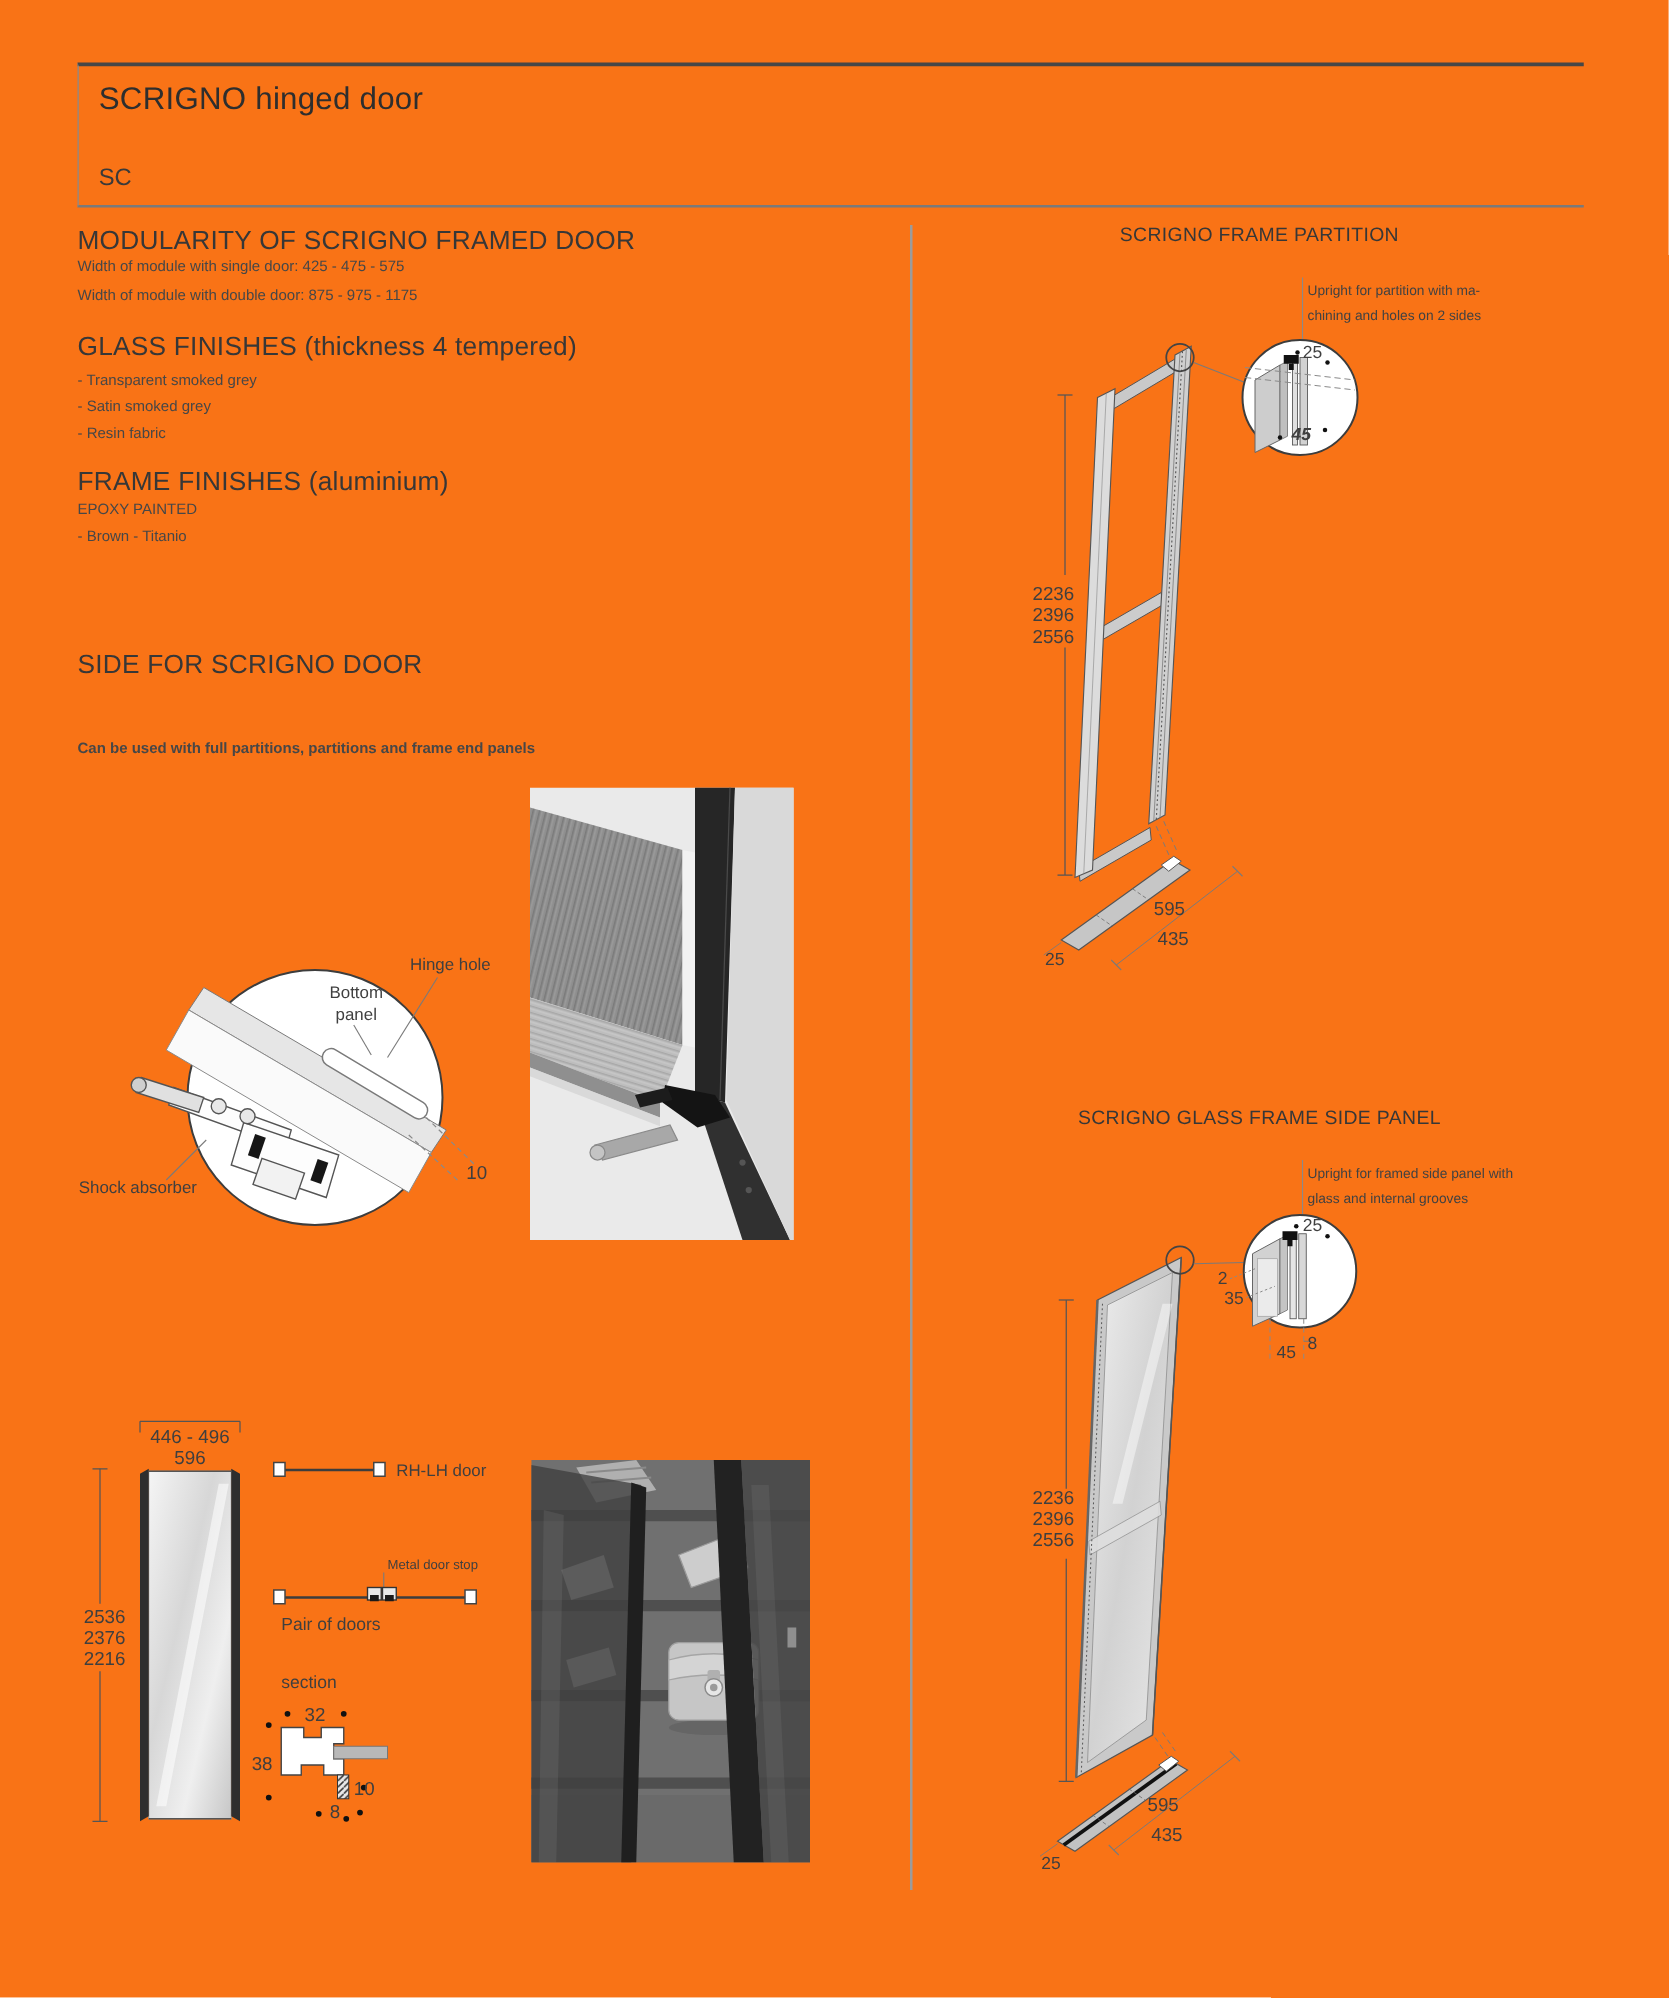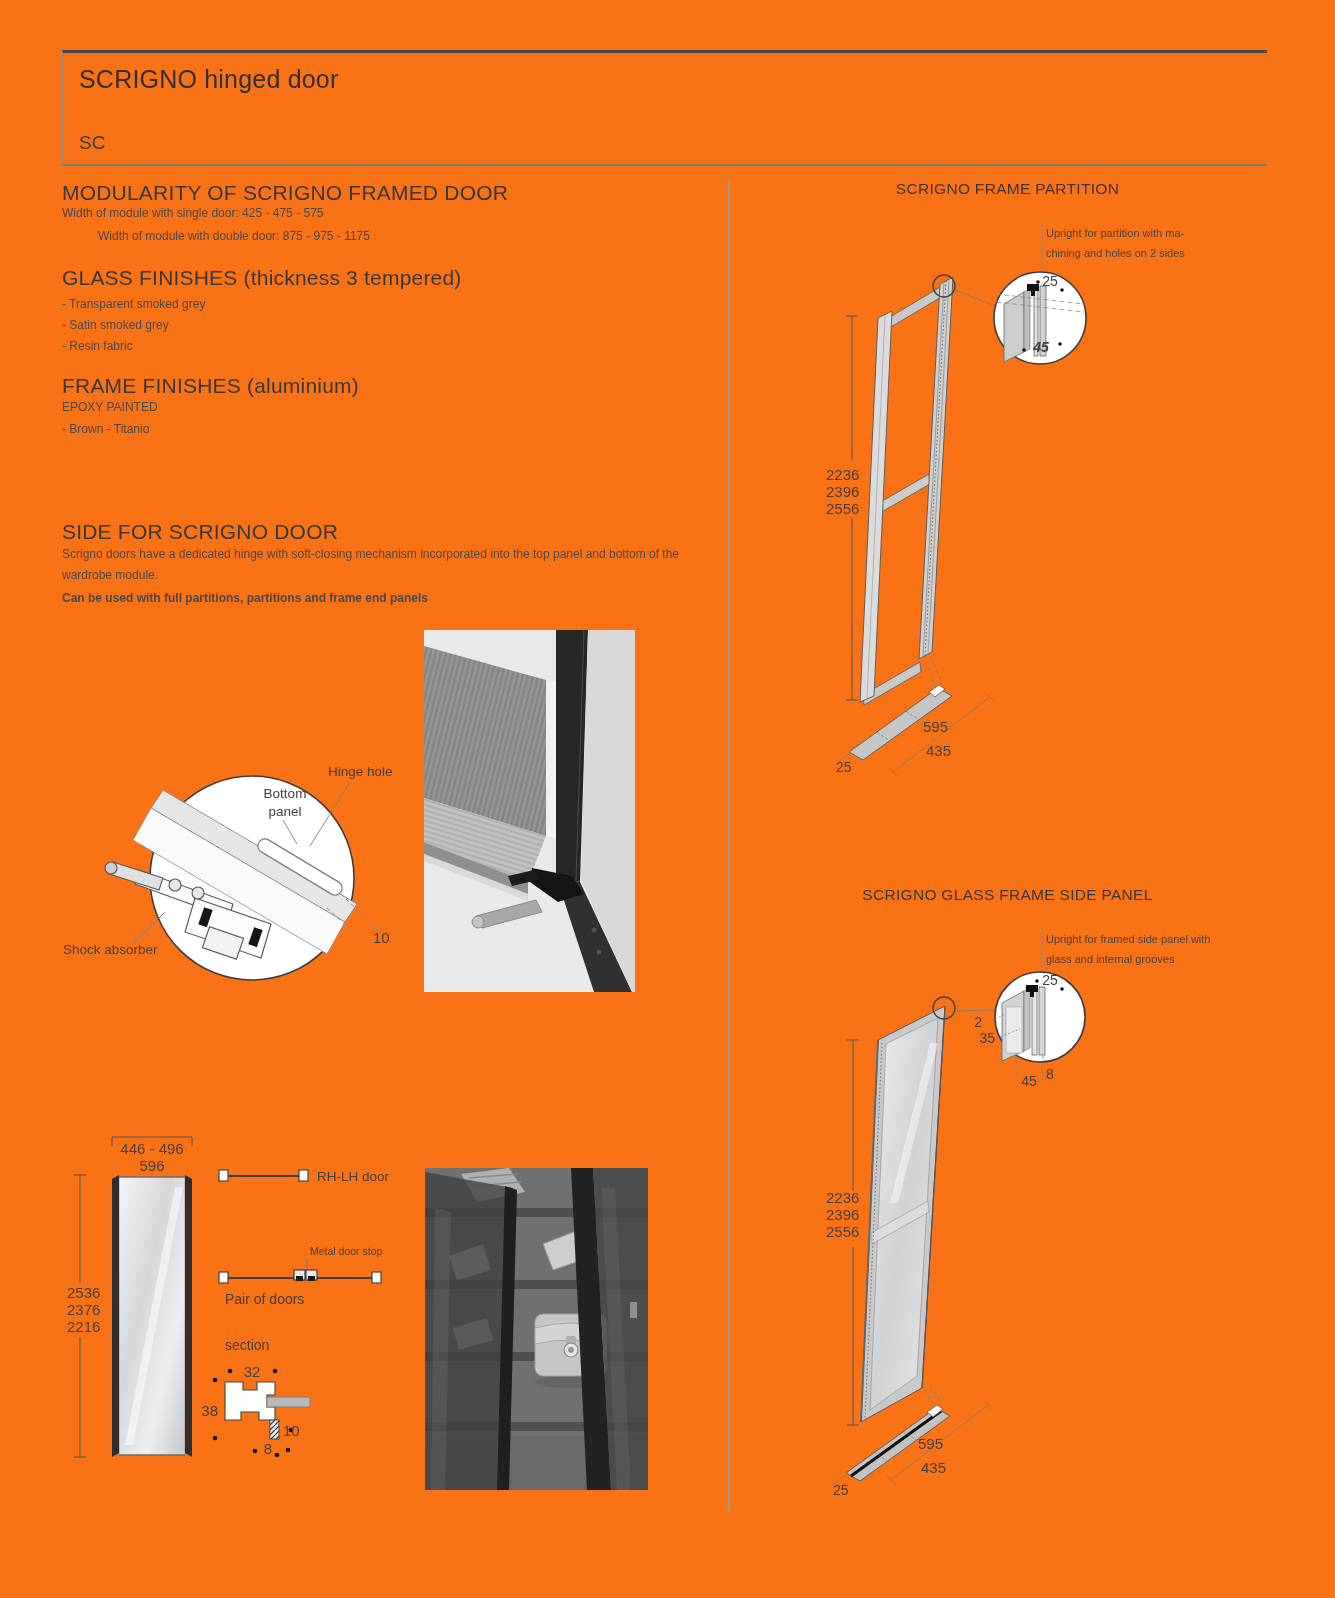--- a/index.html
+++ b/index.html
@@ -59,33 +59,32 @@
 
   <div class="title-box">
     <h1 class="page-title">SCRIGNO hinged door</h1>
     <div class="page-code">SC</div>
   </div>
 
   <div class="divider"></div>
 
   <div class="abs h-sec" style="left:62px; top:181px;">MODULARITY OF SCRIGNO FRAMED DOOR</div>
   <div class="abs body-t" style="left:62px; top:203px;">Width of module with single door: 425 - 475 - 575</div>
-  <div class="abs body-t" style="left:62px; top:226px;margin-left:36px;">Width of module with double door: 875 - 975 - 1175</div>
-
-  <div class="abs h-sec" style="left:62px; top:266px;">GLASS FINISHES (thickness 3 tempered)</div>
+  <div class="abs body-t" style="left:62px; top:226px;">Width of module with double door: 875 - 975 - 1175</div>
+
+  <div class="abs h-sec" style="left:62px; top:266px;">GLASS FINISHES (thickness 4 tempered)</div>
   <div class="abs body-t" style="left:62px; top:294px;">- Transparent smoked grey</div>
   <div class="abs body-t" style="left:62px; top:315px;">- Satin smoked grey</div>
   <div class="abs body-t" style="left:62px; top:336px;">- Resin fabric</div>
 
   <div class="abs h-sec" style="left:62px; top:374px;">FRAME FINISHES (aluminium)</div>
   <div class="abs body-t" style="left:62px; top:397px;">EPOXY PAINTED</div>
   <div class="abs body-t" style="left:62px; top:419px;">- Brown - Titanio</div>
 
   <div class="abs h-sec" style="left:62px; top:520px;">SIDE FOR SCRIGNO DOOR</div>
-  <div class="abs body-t" style="left:62px; top:544px; width:640px;">Scrigno doors have a dedicated hinge with soft-closing mechanism incorporated into the top panel and bottom of the wardrobe module.</div>
   <div class="abs body-t bold-t" style="left:62px; top:588px;">Can be used with full partitions, partitions and frame end panels</div>
 
   <svg class="fig" style="left:55px; top:742px;" width="350" height="248" viewBox="0 0 350 248">
     <circle cx="197" cy="136" r="102" fill="#ffffff" stroke="#3d3d3d" stroke-width="1.6"></circle>
     <polygon points="108,48 302,162 290,180 96,66" fill="#e6e6e6" stroke="#7a7a7a" stroke-width="0.8"></polygon>
     <polygon points="96,66 290,180 272,212 78,98" fill="#fafafa" stroke="#8a8a8a" stroke-width="0.8"></polygon>
     <g transform="rotate(31 245 125)">
       <rect x="197" y="118" width="96" height="14" rx="7" fill="#ffffff" stroke="#7a7a7a" stroke-width="1.2"></rect>
     </g>
     <line x1="286" y1="152" x2="325" y2="190" stroke="#8a8a8a" stroke-width="1" stroke-dasharray="4 3"></line>

